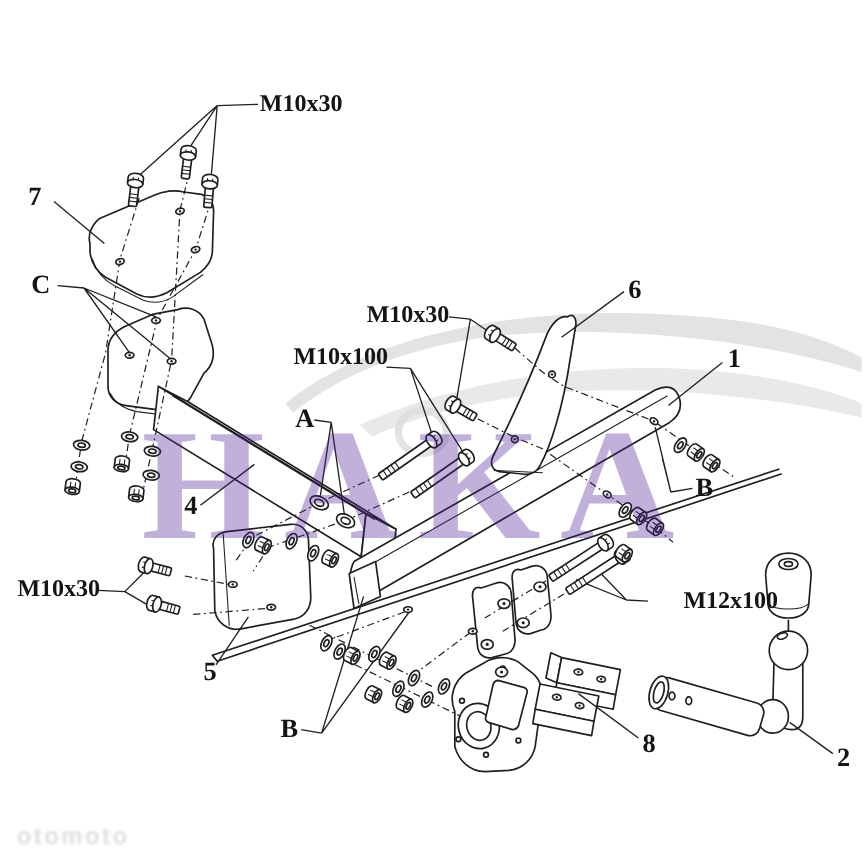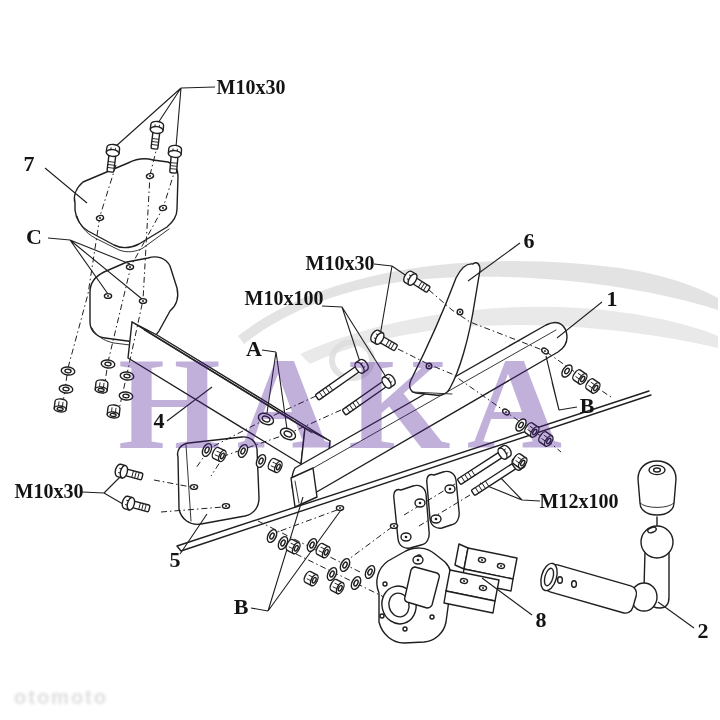--- a/index.html
+++ b/index.html
@@ -286,19 +286,19 @@
     <div class="lbl num" style="left:34px;top:237px">C</div>
     <div class="lbl spec" style="left:340px;top:263px">M10x30</div>
     <div class="lbl spec" style="left:284px;top:298px">M10x100</div>
     <div class="lbl num" style="left:254px;top:349px">A</div>
     <div class="lbl num" style="left:529px;top:241px">6</div>
     <div class="lbl num" style="left:612px;top:299px">1</div>
     <div class="lbl num" style="left:159px;top:421px">4</div>
     <div class="lbl spec" style="left:49px;top:491px">M10x30</div>
     <div class="lbl num" style="left:175px;top:560px">5</div>
     <div class="lbl num" style="left:587px;top:406px">B</div>
-    <div class="lbl spec" style="left:579px;top:501px">M12x100</div>
+    <div class="lbl spec" style="left:609px;top:501px">M12x100</div>
     <div class="lbl num" style="left:241px;top:607px">B</div>
     <div class="lbl num" style="left:541px;top:620px">8</div>
     <div class="lbl num" style="left:703px;top:631px">2</div>
   </div>
 
 </div>
 
 </body></html>

